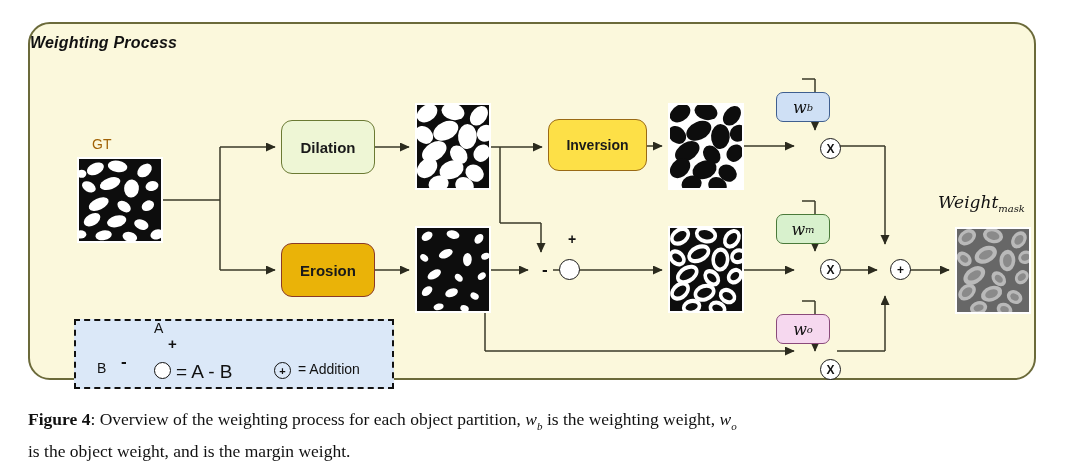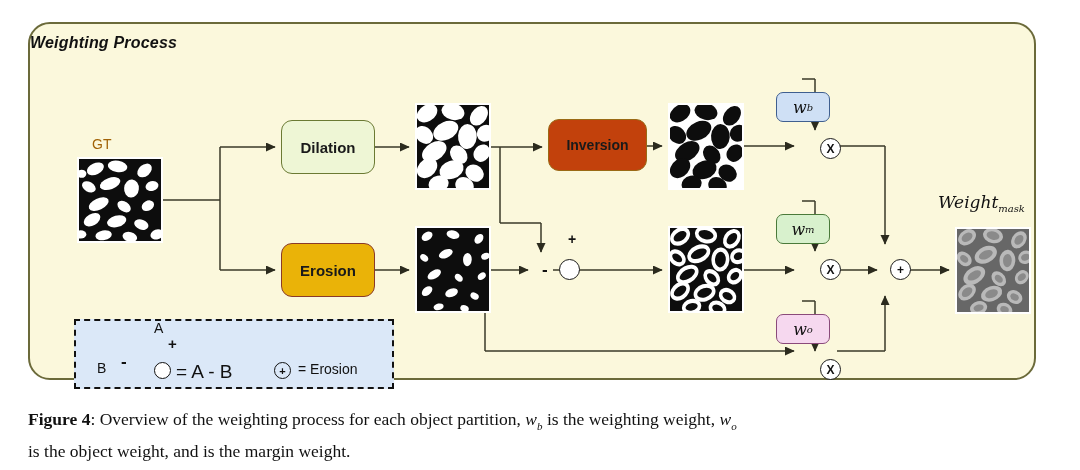--- a/index.html
+++ b/index.html
@@ -57,21 +57,21 @@
   #box-dilation {
     left: 251px; top: 96px; width: 94px; height: 54px;
     background: #eef6d5; border: 1.6px solid #6b7a33;
   }
   #box-erosion {
     left: 251px; top: 219px; width: 94px; height: 54px;
     background: #eab308; border: 1.6px solid #8a3a2a;
   }
   #box-inversion {
     left: 518px; top: 95px; width: 99px; height: 52px;
-    background: #c2410c; border: 1.6px solid #9a6a15;
+    background: #fde047; border: 1.6px solid #9a6a15;
     font-size: 14px;
   }
 
   
   .w-box {
     position: absolute;
     box-sizing: border-box;
     border-radius: 7px;
     display: flex;
     align-items: center;
@@ -457,21 +457,21 @@
   <div class="op-node" id="op-add-main">+</div>
 
   <div id="legend-box">
     <div id="legend-A">A</div>
     <div id="legend-plus">+</div>
     <div id="legend-B">B</div>
     <div id="legend-minus">-</div>
     <div id="legend-node"></div>
     <div id="legend-eq-sub">= A - B</div>
     <div id="legend-addnode">+</div>
-    <div id="legend-eq-add">= Erosion</div>
+    <div id="legend-eq-add">= Addition</div>
   </div>
 
 </div>
 
 <div id="caption">
   <b>Figure 4</b><span>: Overview of the weighting process for each object partition, </span><i>w</i><i class="csub">b</i><span> is the weighting weight, </span><i>w</i><i class="csub">o</i><br>
   <span>is the object weight, and is the margin weight.</span>
 </div>
 
 </body></html>

